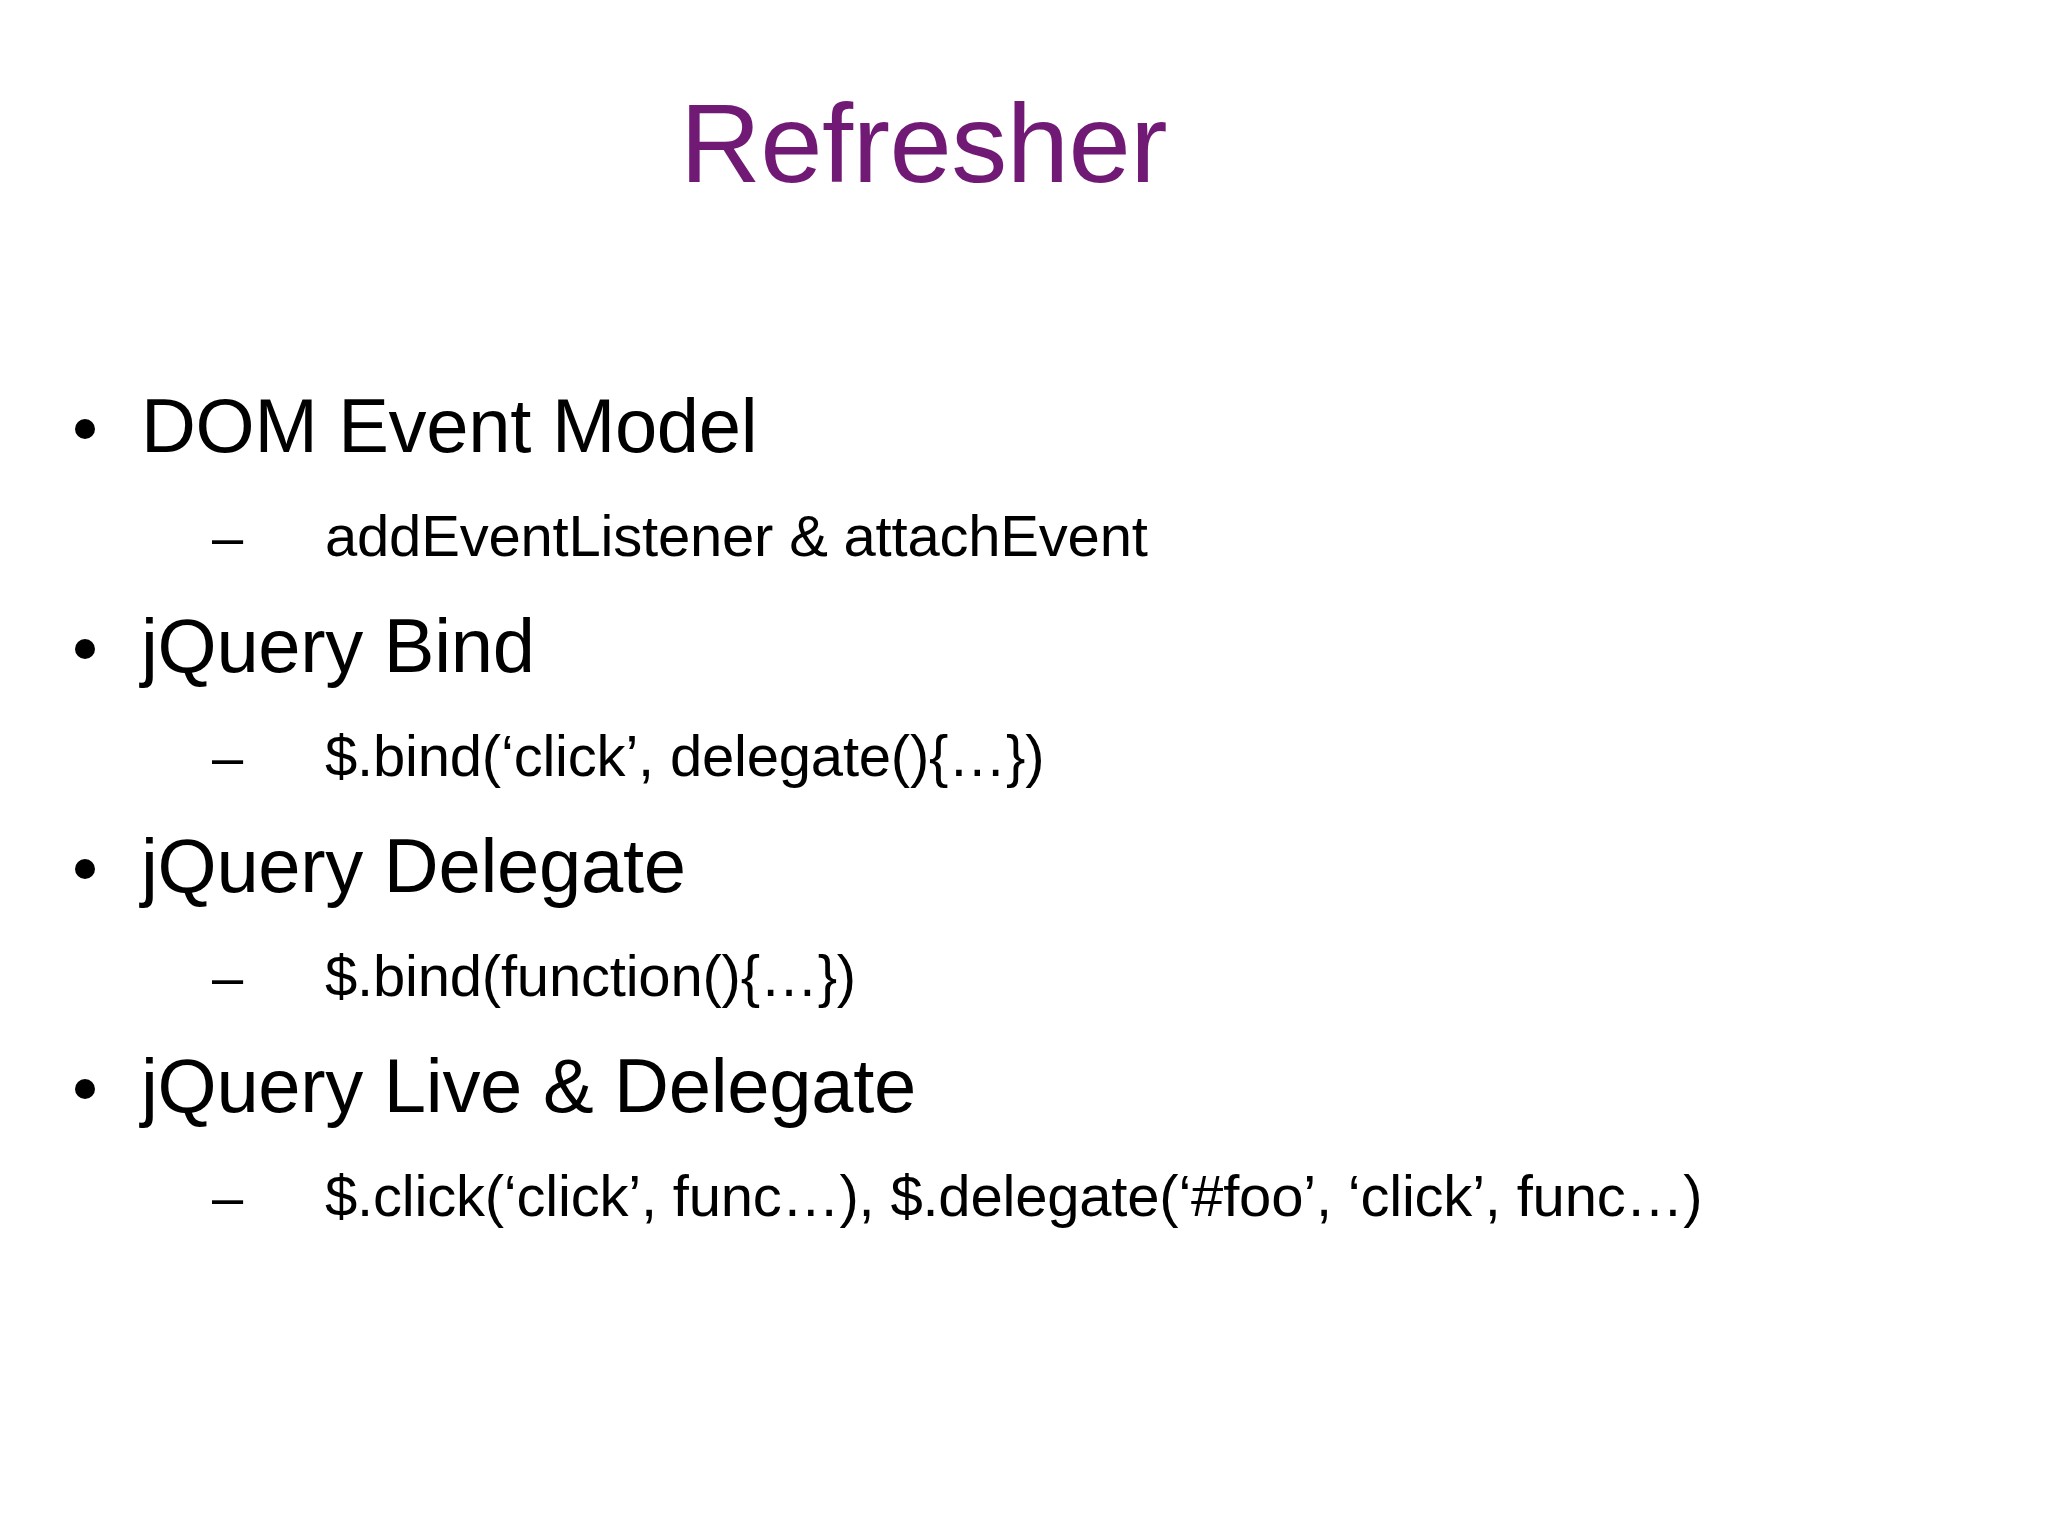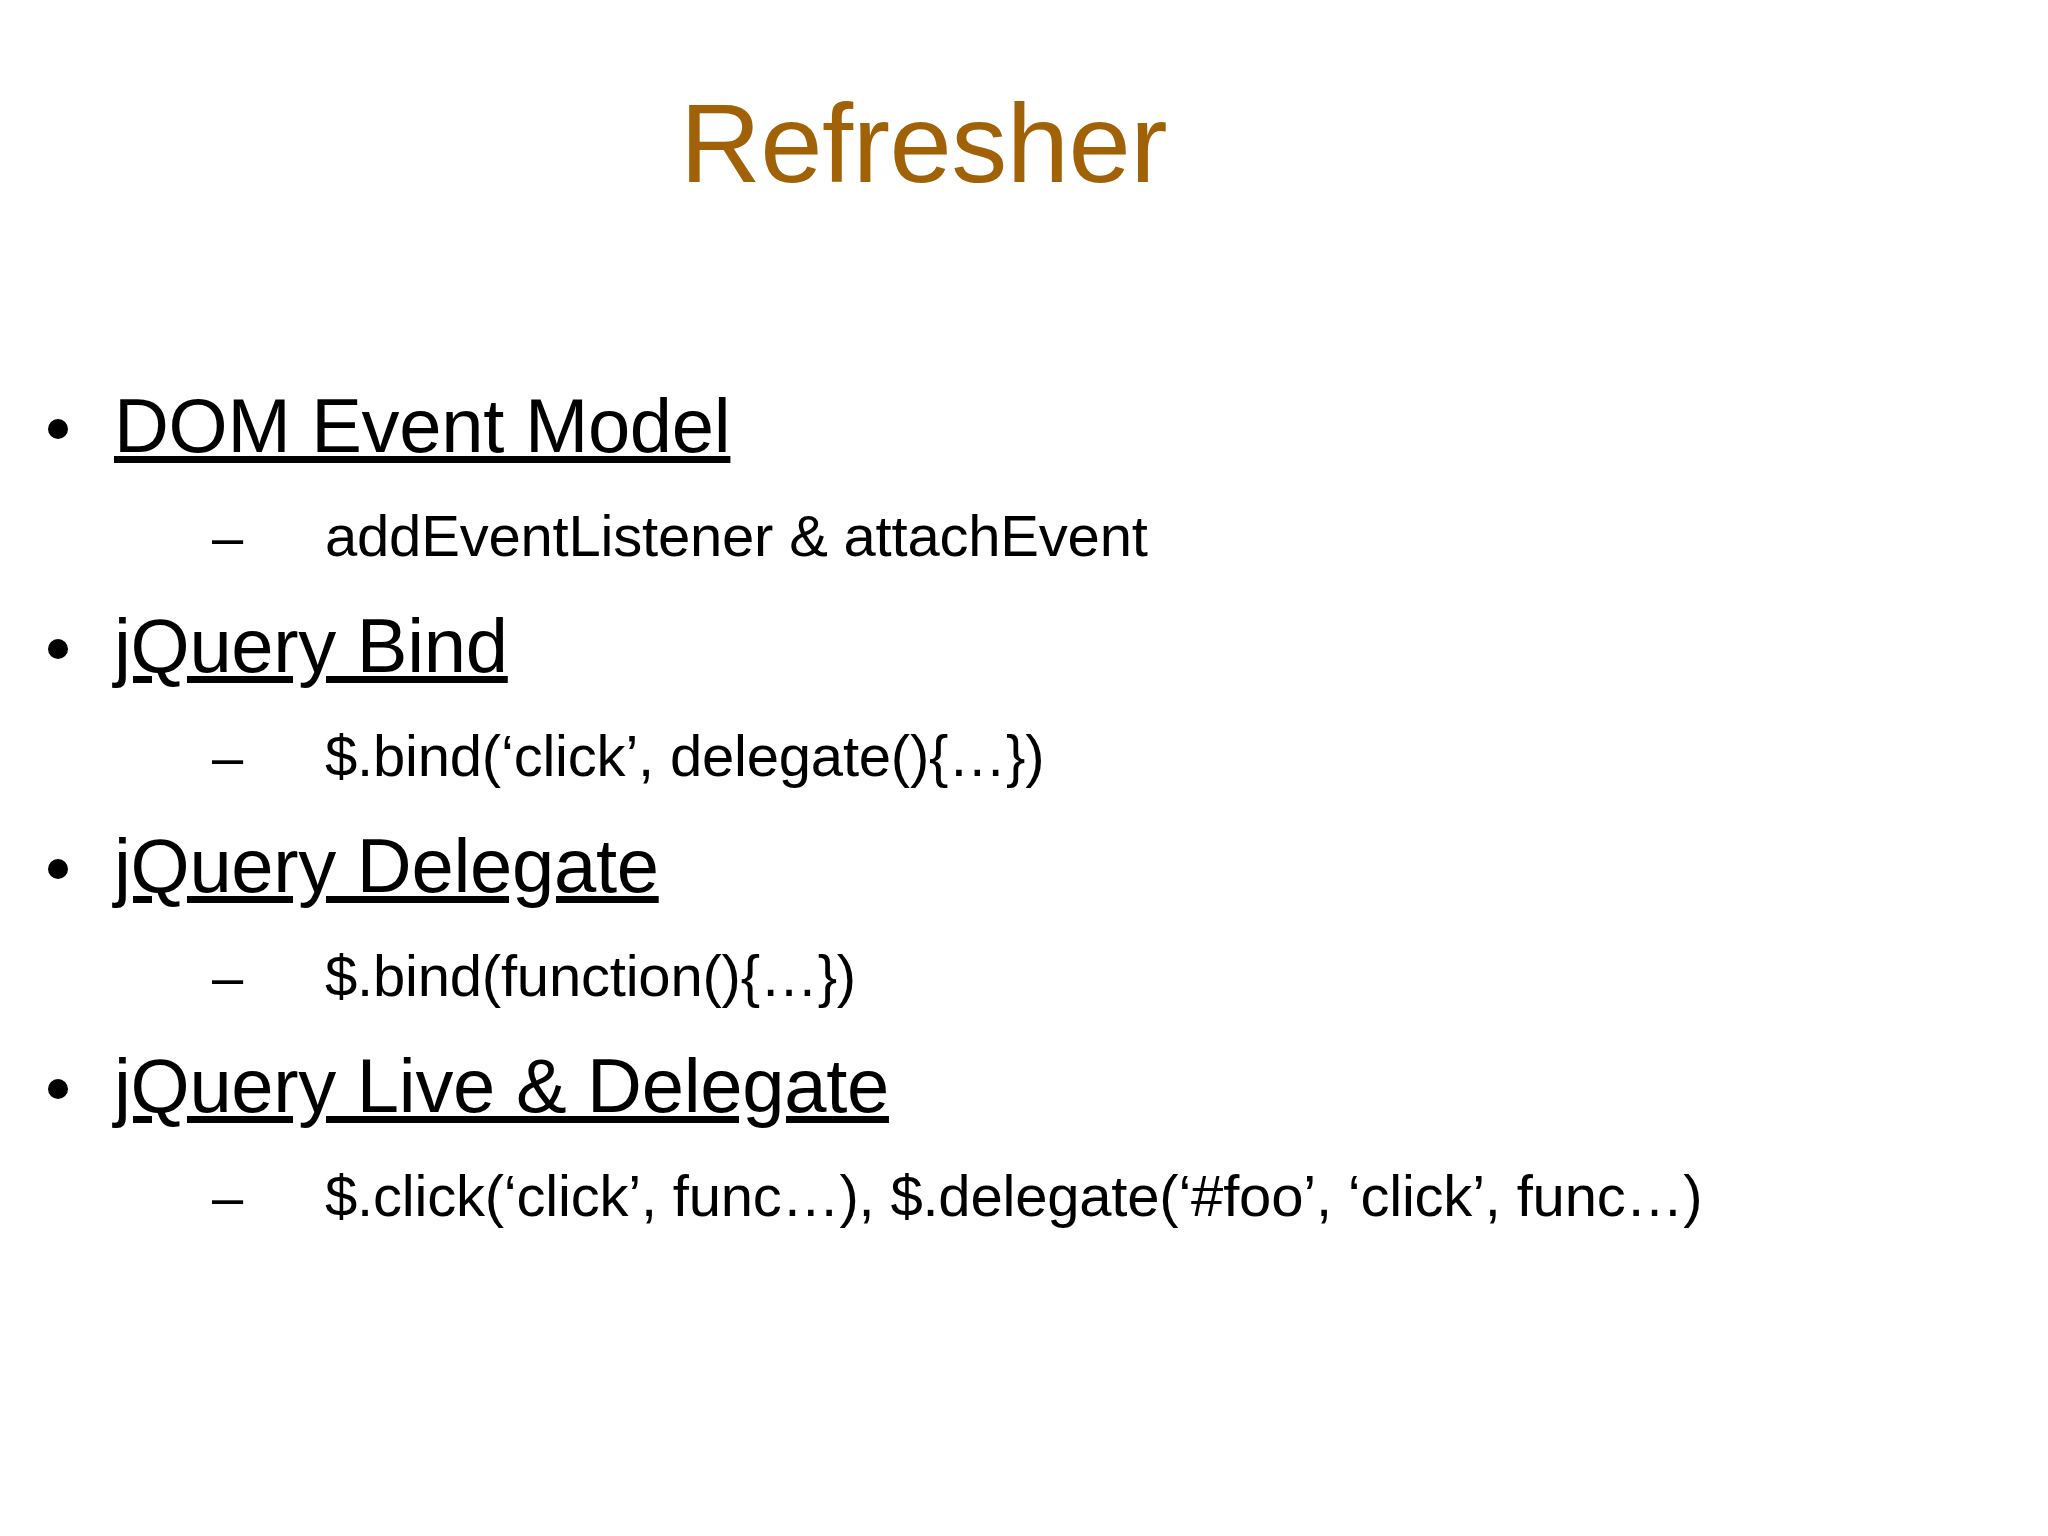--- a/index.html
+++ b/index.html
@@ -28,44 +28,43 @@
   .slide-title {
     position: absolute;
     top: 88px;
     left: 0;
     width: 1847px;
     text-align: center;
     font-size: 112px;
     line-height: 1.0;
     font-weight: 400;
     letter-spacing: -0.5px;
-    color: #a16207;
+    color: #701a75;
     white-space: nowrap;
   }
 
   
   .body {
     position: absolute;
     top: 368px;
     left: 0;
     width: 2048px;
   }
 
   .group {
     position: relative;
   }
 
   
   .l1 {
     position: relative;
     display: flex;
     align-items: baseline;
-    padding-left: 48px;
+    padding-left: 75px;
     height: 116px;
-    text-decoration: underline;
   }
   .l1 .marker {
     flex: 0 0 auto;
     width: 66px;
     font-size: 72px;
     line-height: 116px;
     text-align: left;
     color: #000000;
   }
   .l1 .marker .dot {

